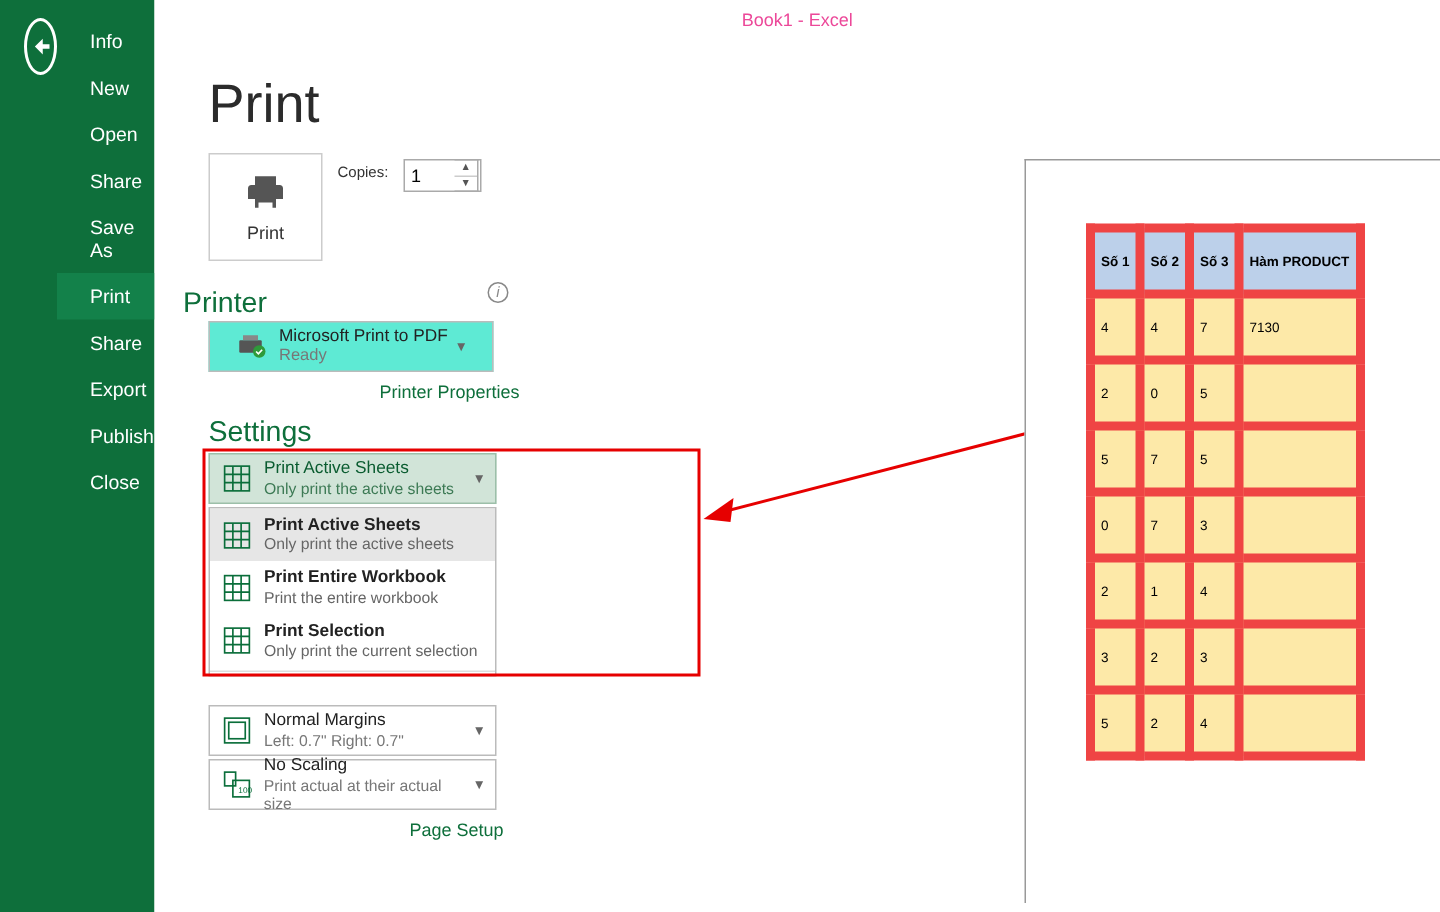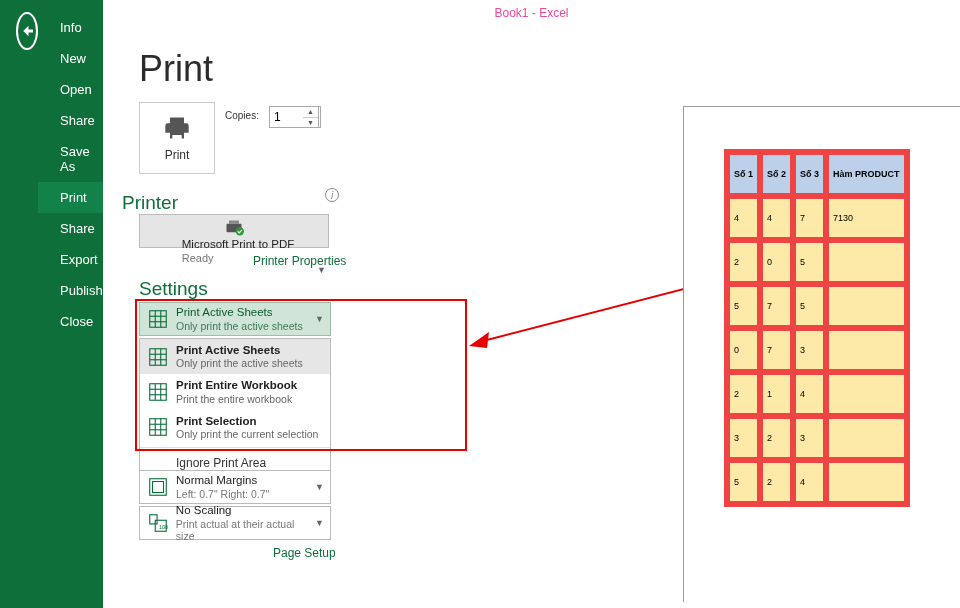--- a/index.html
+++ b/index.html
@@ -27,21 +27,21 @@
 .copies-lbl { position: absolute; top: 110px; left: 122px; font-size: 10px; color: #333; }
 .copies-input { position: absolute; top: 106px; left: 166px; width: 52px; height: 22px; border: 1px solid #aaa; padding: 0 18px 0 4px; font-size: 12px; }
 .copies-spinner { position: absolute; top: 106px; left: 200px; width: 16px; height: 22px; border: 1px solid #aaa; border-left: none; display: flex; flex-direction: column; }
 .copies-spinner div { flex: 1; display: flex; align-items: center; justify-content: center; font-size: 7px; color: #555; border-bottom: 1px solid #ccc; cursor: pointer; }
 .copies-spinner div:last-child { border-bottom: none; }
 
 .section-head { font-size: 19px; font-weight: 400; color: #0e6f3b; }
 .printer-head { position: absolute; top: 192px; left: 19px; }
 .info-icon { position: absolute; top: 188px; left: 222px; width: 14px; height: 14px; border: 1px solid #888; border-radius: 50%; display: flex; align-items: center; justify-content: center; font-size: 10px; color: #888; font-style: italic; }
 
-.dropdown { position: absolute; border: 1px solid #bbb; background: #e5e5e5; display: flex; align-items: center; padding: 3px 2px; cursor: pointer; flex-direction: column; }
+.dropdown { position: absolute; border: 1px solid #bbb; background: #5eead4; display: flex; align-items: center; padding: 3px 16px; cursor: pointer; }
 .dd-chev { margin-left: auto; font-size: 9px; color: #666; }
 
 .printer-dd { top: 214px; left: 36px; width: 190px; height: 34px; }
 .printer-dd .pic { position: relative; width: 22px; height: 20px; }
 .printer-dd .pic svg { width: 22px; height: 20px; }
 .printer-dd .txt { margin-left: 8px; display: flex; flex-direction: column; line-height: 1.2; }
 .printer-dd .txt .t1 { font-size: 11.5px; color: #222; }
 .printer-dd .txt .t2 { font-size: 11px; color: #777; }
 
 .printer-props { position: absolute; top: 254px; left: 150px; font-size: 12px; color: #0e6f3b; cursor: pointer; }
@@ -217,21 +217,20 @@
                 <line x1="15" y1="3" x2="15" y2="21"></line>
               </svg>
             </div>
             <div class="txt">
               <span class="t1">Print Selection</span>
               <span class="t2">Only print the current selection</span>
             </div>
           </div>
         </div>
       <div class="opt-sep"></div>
-      <div class="ignore">Ignore Print Area</div>
     </div>
 
     <div class="below-stack">
       <div class="settings-dd">
         <div class="ic">
             <svg viewBox="0 0 24 24">
               <rect x="3" y="3" width="18" height="18"></rect>
               <rect x="6" y="6" width="12" height="12"></rect>
             </svg>
           </div>

